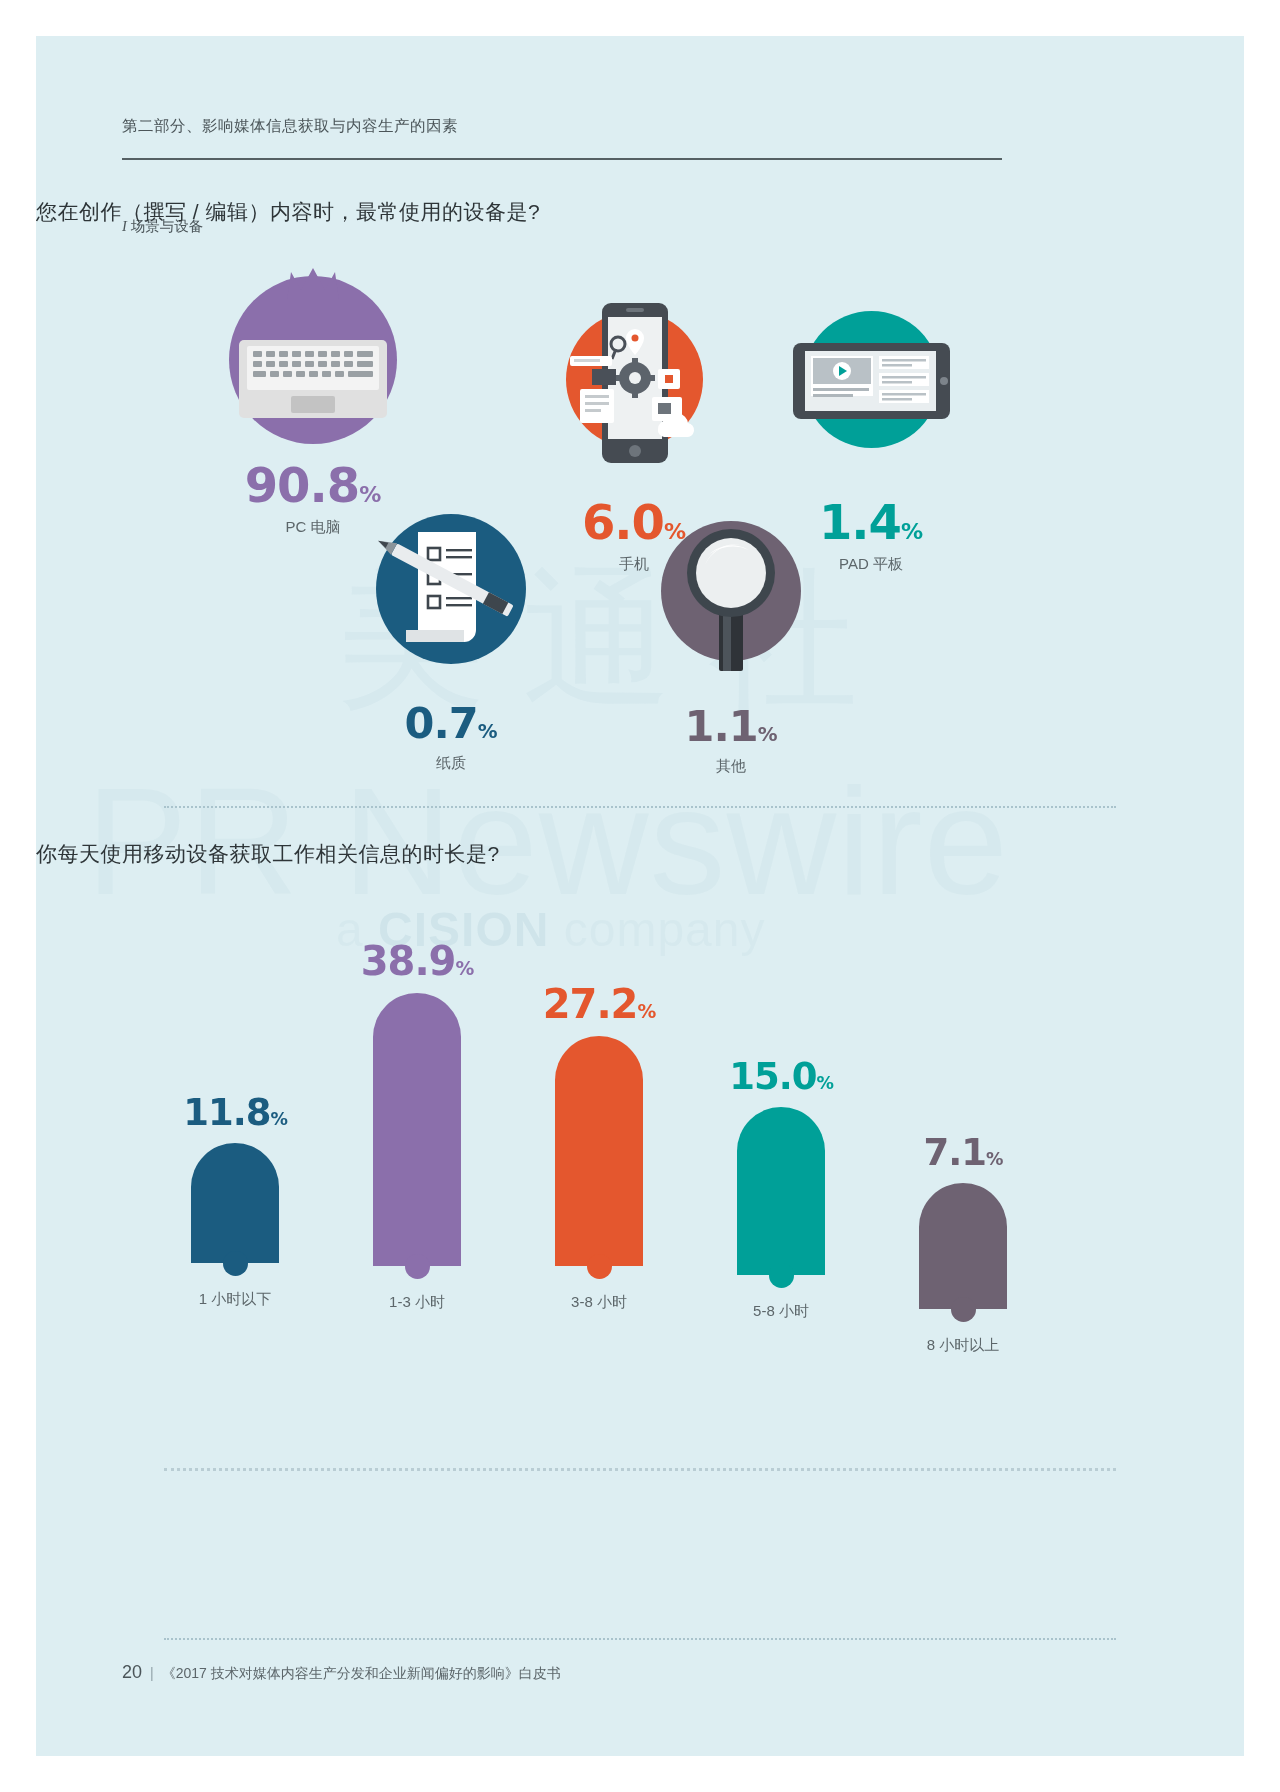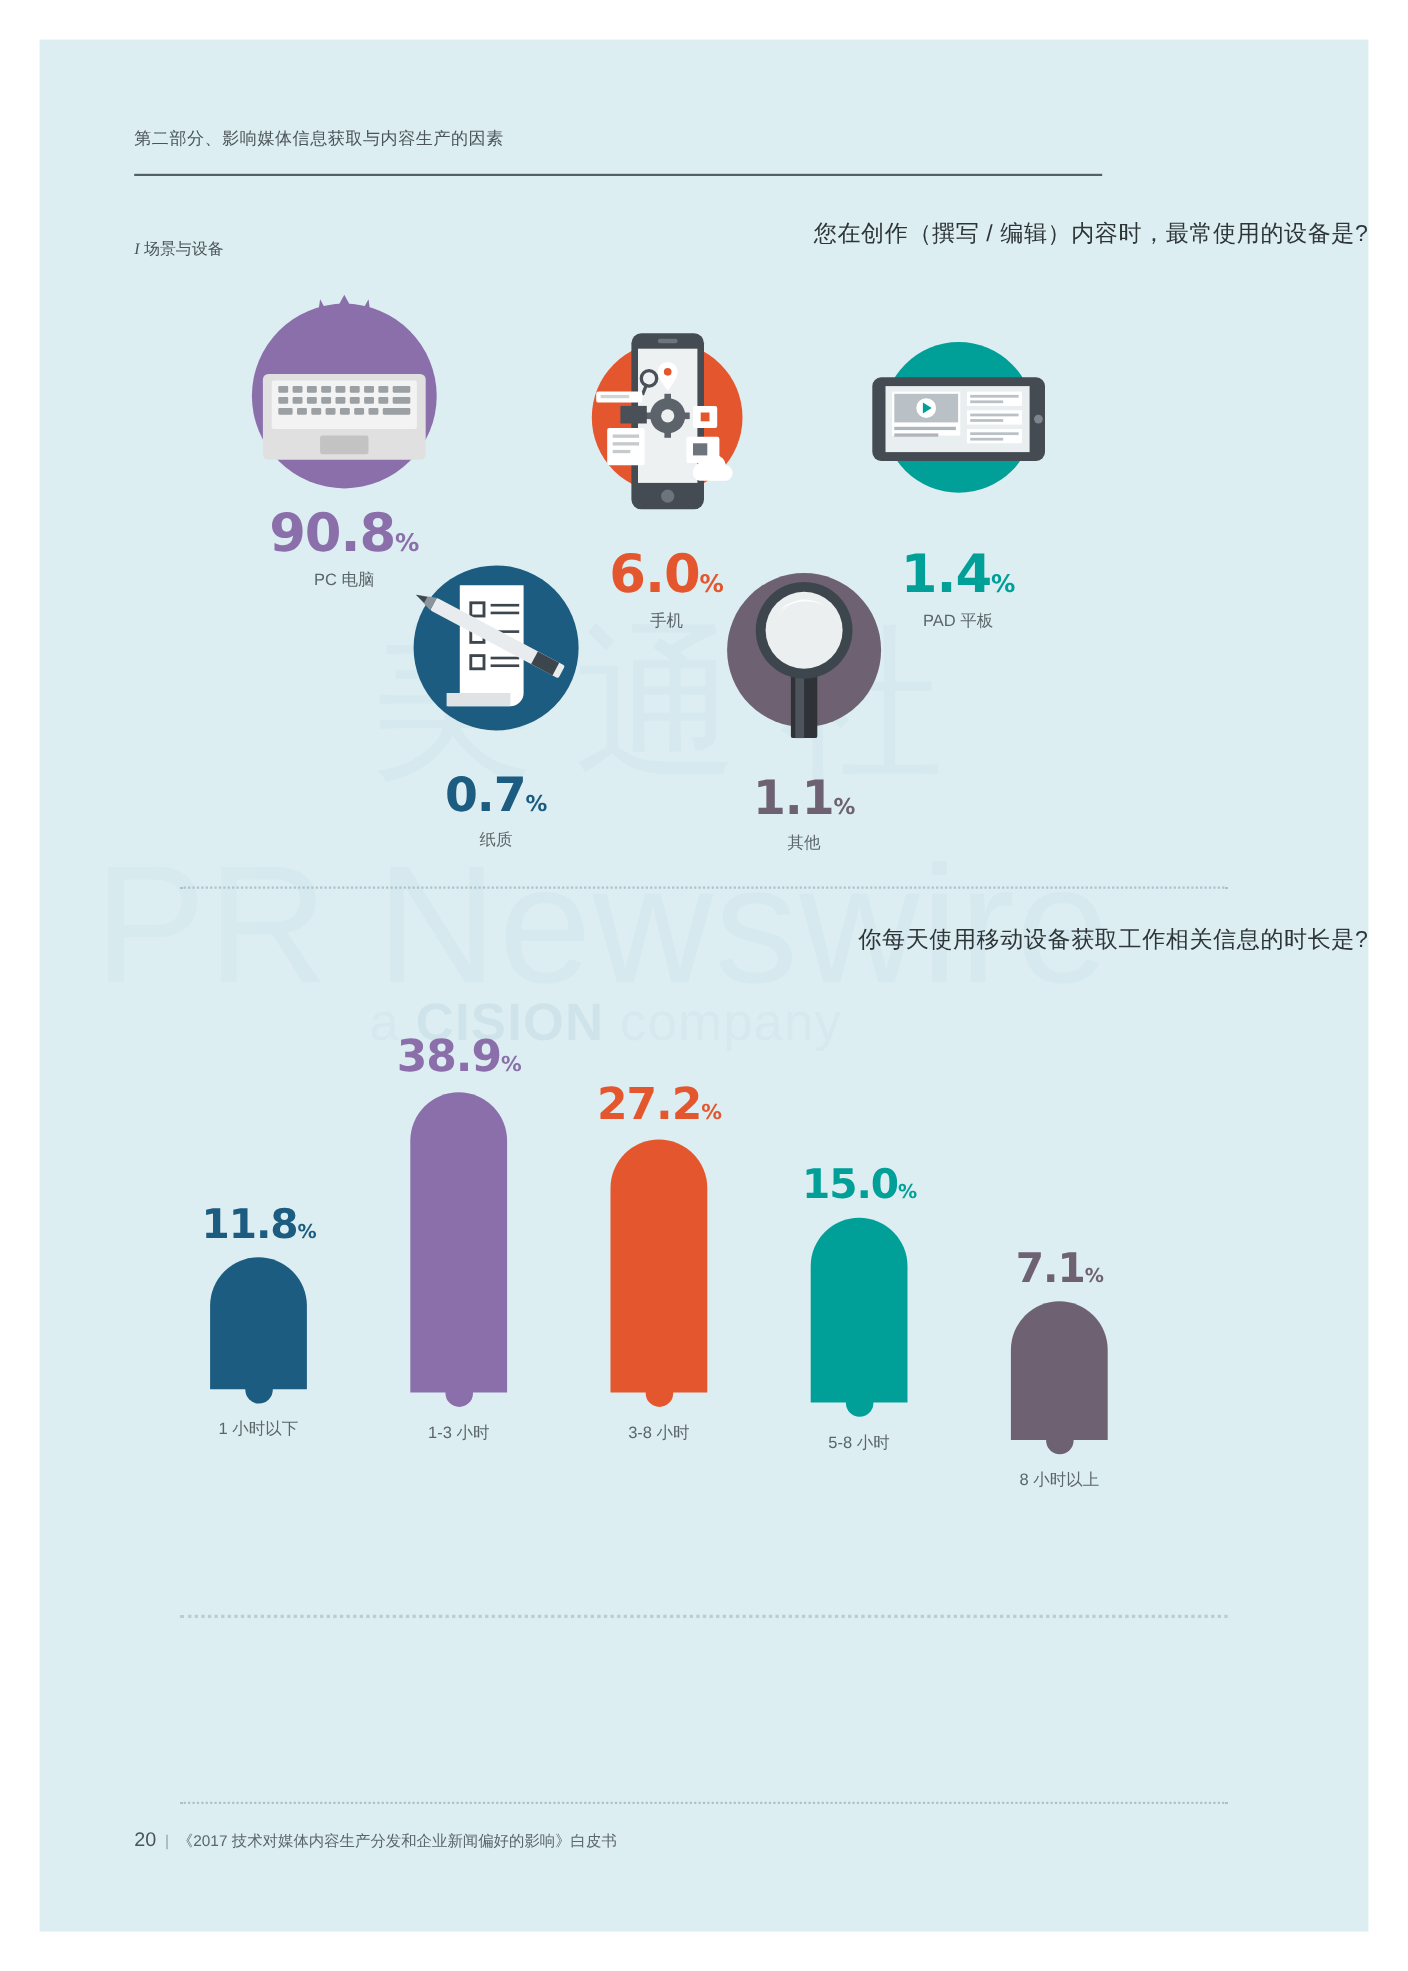--- a/index.html
+++ b/index.html
@@ -41,21 +41,21 @@
     position: absolute; left: 86px; top: 122px; width: 880px; height: 2px;
     background: #556064;
   }
   .sub-title {
     position: absolute; left: 86px; top: 136px;
     font-size: 14.5px; color: #4b5559; margin-top: 45px;
   }
   .sub-title i { font-family: "Liberation Serif", serif; font-style: italic; padding-right: 4px; }
 
   .question {
-    position: absolute; width: 100%; text-align: right;
+    position: absolute; width: 100%; text-align: left;
     font-size: 21px; color: #2e3538; letter-spacing: .5px;
   }
   #q1 { top: 162px; }
   #q2 { top: 804px; }
 
   
   .stat { position: absolute; text-align: center; }
   .disc {
     position: relative; border-radius: 50%;
     margin: 0 auto;
@@ -147,21 +147,21 @@
         </g>
         <rect x="62" y="120" width="44" height="17" rx="2" fill="#c3c3c3"></rect>
       </svg>
     </div>
     <div class="pct" style="color:#8b6fab;font-size:48px;margin-top:17px;">
       <span>90.8</span><span class="sign">%</span>
     </div>
     <div class="cap">PC 电脑</div>
   </div>
 
-  <div class="stat" style="left:460px; top:275px; width:220px;text-align:center;">
+  <div class="stat" style="left:488px; top:275px; width:220px;text-align:center;">
     <div class="disc" style="width:137px;height:137px;background:#e4572e;">
       <svg viewBox="0 0 137 137" width="137" height="137" style="position:absolute;left:0;top:0;overflow:visible">
         <rect x="36" y="-8" width="66" height="160" rx="9" fill="#454b52"></rect>
         <rect x="42" y="6" width="54" height="122" fill="#eef1f2"></rect>
         <circle cx="69" cy="140" r="6" fill="#6d747b"></circle>
         <rect x="60" y="-3" width="18" height="4" rx="2" fill="#6d747b"></rect>
         <path d="M69 18 a9 9 0 0 1 9 9 c0 7 -9 17 -9 17 s-9 -10 -9 -17 a9 9 0 0 1 9 -9 z" fill="#fff"></path>
         <circle cx="69" cy="27" r="3.5" fill="#e4572e"></circle>
         <circle cx="69" cy="67" r="16" fill="#5c636b"></circle>
         <circle cx="69" cy="67" r="6" fill="#eef1f2"></circle>

